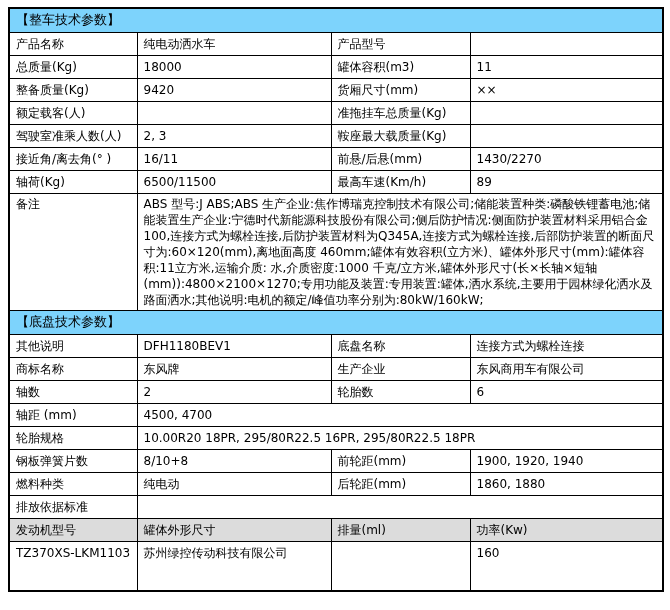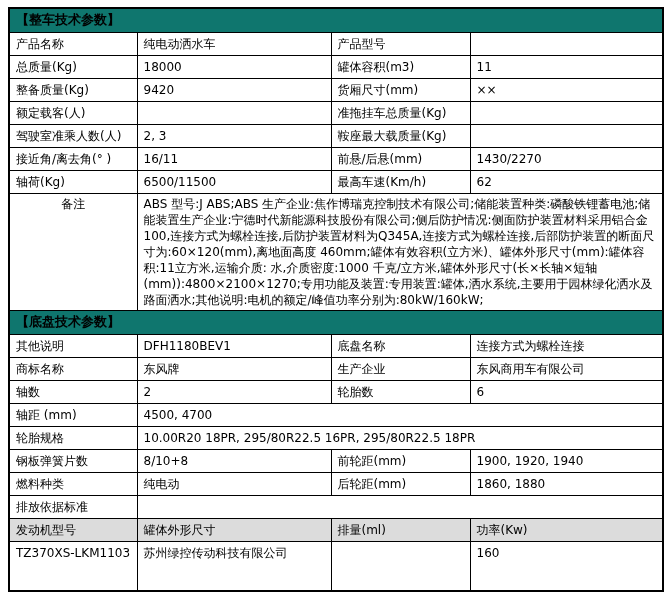--- a/index.html
+++ b/index.html
@@ -28,32 +28,31 @@
     border: 1px solid #000000;
     font-size: 12px;
     line-height: 1.25;
     padding: 2px 6px;
     height: 18px;
     vertical-align: middle;
     overflow: hidden;
     white-space: nowrap;
   }
   td.sec-title {
-    background: #0f766e;
-    font-weight: bold;
+    background: #7dd3fc;
+    font-weight: normal;
     font-size: 13px;
     height: 19px;
   }
   td.gray {
     background: #dcdcdc;
   }
   td.remark-label, td.top {
     vertical-align: top;
     padding-top: 3px;
-    text-align: center;
   }
   td.remark-text {
     vertical-align: top;
     white-space: normal;
     line-height: 16px;
     padding: 2px 6px;
   }
   tr.tall td {
     height: 42px;
     vertical-align: top;
@@ -110,21 +109,21 @@
     <tr>
       <td>接近角/离去角(° )</td>
       <td>16/11</td>
       <td>前悬/后悬(mm)</td>
       <td>1430/2270</td>
     </tr>
     <tr>
       <td>轴荷(Kg)</td>
       <td>6500/11500</td>
       <td>最高车速(Km/h)</td>
-      <td>62</td>
+      <td>89</td>
     </tr>
 
     <tr>
       <td class="remark-label">备注</td>
       <td class="remark-text" colspan="3">ABS 型号:J ABS;ABS 生产企业:焦作博瑞克控制技术有限公司;储能装置种类:磷酸铁锂蓄电池;储能装置生产企业:宁德时代新能源科技股份有限公司;侧后防护情况:侧面防护装置材料采用铝合金100,连接方式为螺栓连接,后防护装置材料为Q345A,连接方式为螺栓连接,后部防护装置的断面尺寸为:60×120(mm),离地面高度 460mm;罐体有效容积(立方米)、罐体外形尺寸(mm):罐体容积:11立方米,运输介质: 水,介质密度:1000 千克/立方米,罐体外形尺寸(长×长轴×短轴(mm)):4800×2100×1270;专用功能及装置:专用装置:罐体,洒水系统,主要用于园林绿化洒水及路面洒水;其他说明:电机的额定/峰值功率分别为:80kW/160kW;</td>
     </tr>
 
     <tr>
       <td class="sec-title" colspan="4">【底盘技术参数】</td>
     </tr>

